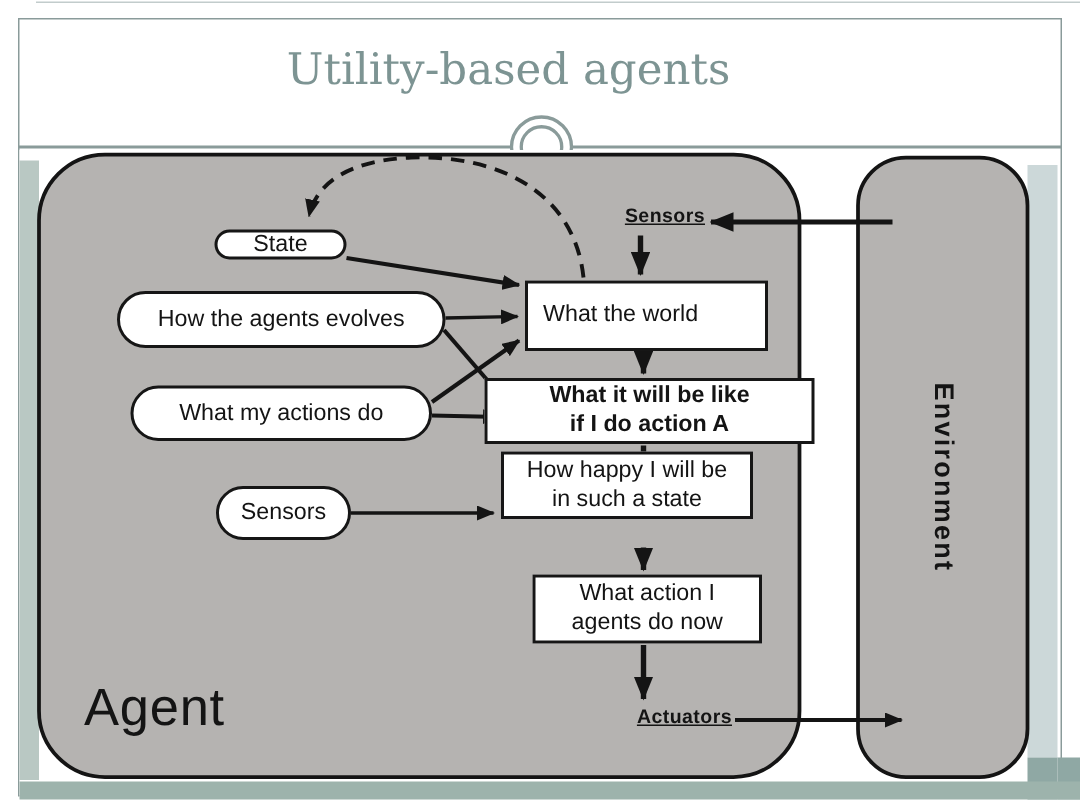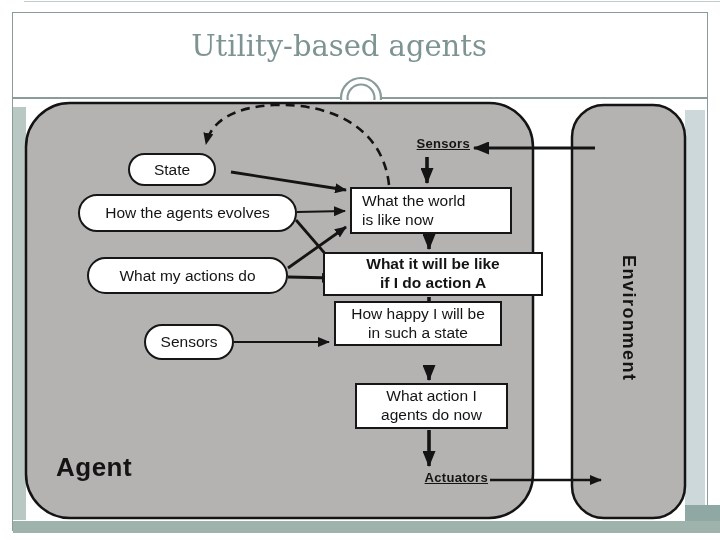--- a/index.html
+++ b/index.html
@@ -30,21 +30,21 @@
     display:flex;align-items:center;justify-content:center;
     font-size:15.5px;white-space:nowrap;box-sizing:border-box;
   }
   .nbox{
     position:absolute;background:#fff;border:2px solid #161616;box-sizing:border-box;
     display:flex;flex-direction:column;justify-content:center;
     font-size:15.5px;line-height:1.22;text-align:center;
   }
   .nbox.left-align{text-align:left;padding-left:13px;}
   .iolabel{position:absolute;font-weight:bold;font-size:13px;text-align:right;letter-spacing:.3px;text-decoration:underline;}
-  .agent-label{position:absolute;left:56px;top:452px;font-weight:bold;font-size:26px;letter-spacing:.5px;}
+  .agent-label{position:absolute;left:56px;top:452px;font-weight:normal;font-size:35px;letter-spacing:.5px;}
   .env-label{
     position:absolute;left:572px;top:105px;width:113px;height:413px;
     display:flex;align-items:center;justify-content:center;
     writing-mode:vertical-rl;font-weight:bold;font-size:18px;letter-spacing:1.5px;padding-top:14px;box-sizing:border-box;
   }
 </style>
 </head>
 <body style="--title_text: #7d9493; --frame_line: #8a9b9a; --faint_line: #c2cccc; --agent_fill: #b5b3b1; --outline: #141414; --strip_left: #b9c8c3; --strip_right: #ccd8d9; --strip_bottom: #9db3ac; --strip_corner: #8fa8a4;">
 
 <div class="slide">
@@ -92,36 +92,35 @@
     <path d="M231,172 L346,190" stroke="#141414" stroke-width="2.8" fill="none" marker-end="url(#headMed)"></path>
     <path d="M297,212 L345,211" stroke="#141414" stroke-width="2.2" fill="none" marker-end="url(#headMed)"></path>
     <path d="M288,268 L346,227" stroke="#141414" stroke-width="2.8" fill="none" marker-end="url(#headMed)"></path>
     <path d="M296,220 L334,264" stroke="#141414" stroke-width="2.8" fill="none" marker-end="url(#headMed)"></path>
     <path d="M288,277 L333,278" stroke="#141414" stroke-width="2.8" fill="none" marker-end="url(#headMed)"></path>
     <path d="M234,342 L329,342" stroke="#141414" stroke-width="2.2" fill="none" marker-end="url(#headMed)"></path>
 
     <path d="M389,185 C383,128 332,103 274,105 C234,107 211,121 206,144" stroke="#141414" stroke-width="2.6" fill="none" stroke-dasharray="9 6" marker-end="url(#headMed)"></path>
   </svg>
 
-  <div class="pill" style="left:128px;top:153px;width:88px;height:33px;">
+  <div class="pill" style="left:143px;top:153px;width:88px;height:20px;">
     <span>State</span>
   </div>
   <div class="pill" style="left:78px;top:194px;width:219px;height:38px;">
     <span>How the agents evolves</span>
   </div>
   <div class="pill" style="left:87px;top:257px;width:201px;height:37px;align-items:center;">
     <span>What my actions do</span>
   </div>
   <div class="pill" style="left:144px;top:324px;width:90px;height:36px;">
     <span>Sensors</span>
   </div>
 
   <div class="nbox left-align" style="left:350px;top:187px;width:162px;height:47px;padding-left:10px;">
     <span>What the world</span>
-    <span>is like now</span>
   </div>
   <div class="nbox" style="left:323px;top:252px;width:220px;height:44px;font-weight:bold;">
     <span>What it will be like</span>
     <span>if I do action A</span>
   </div>
   <div class="nbox" style="left:334px;top:301px;width:168px;height:45px;">
     <span>How happy I will be</span>
     <span>in such a state</span>
   </div>
   <div class="nbox" style="left:355px;top:383px;width:153px;height:46px;">

